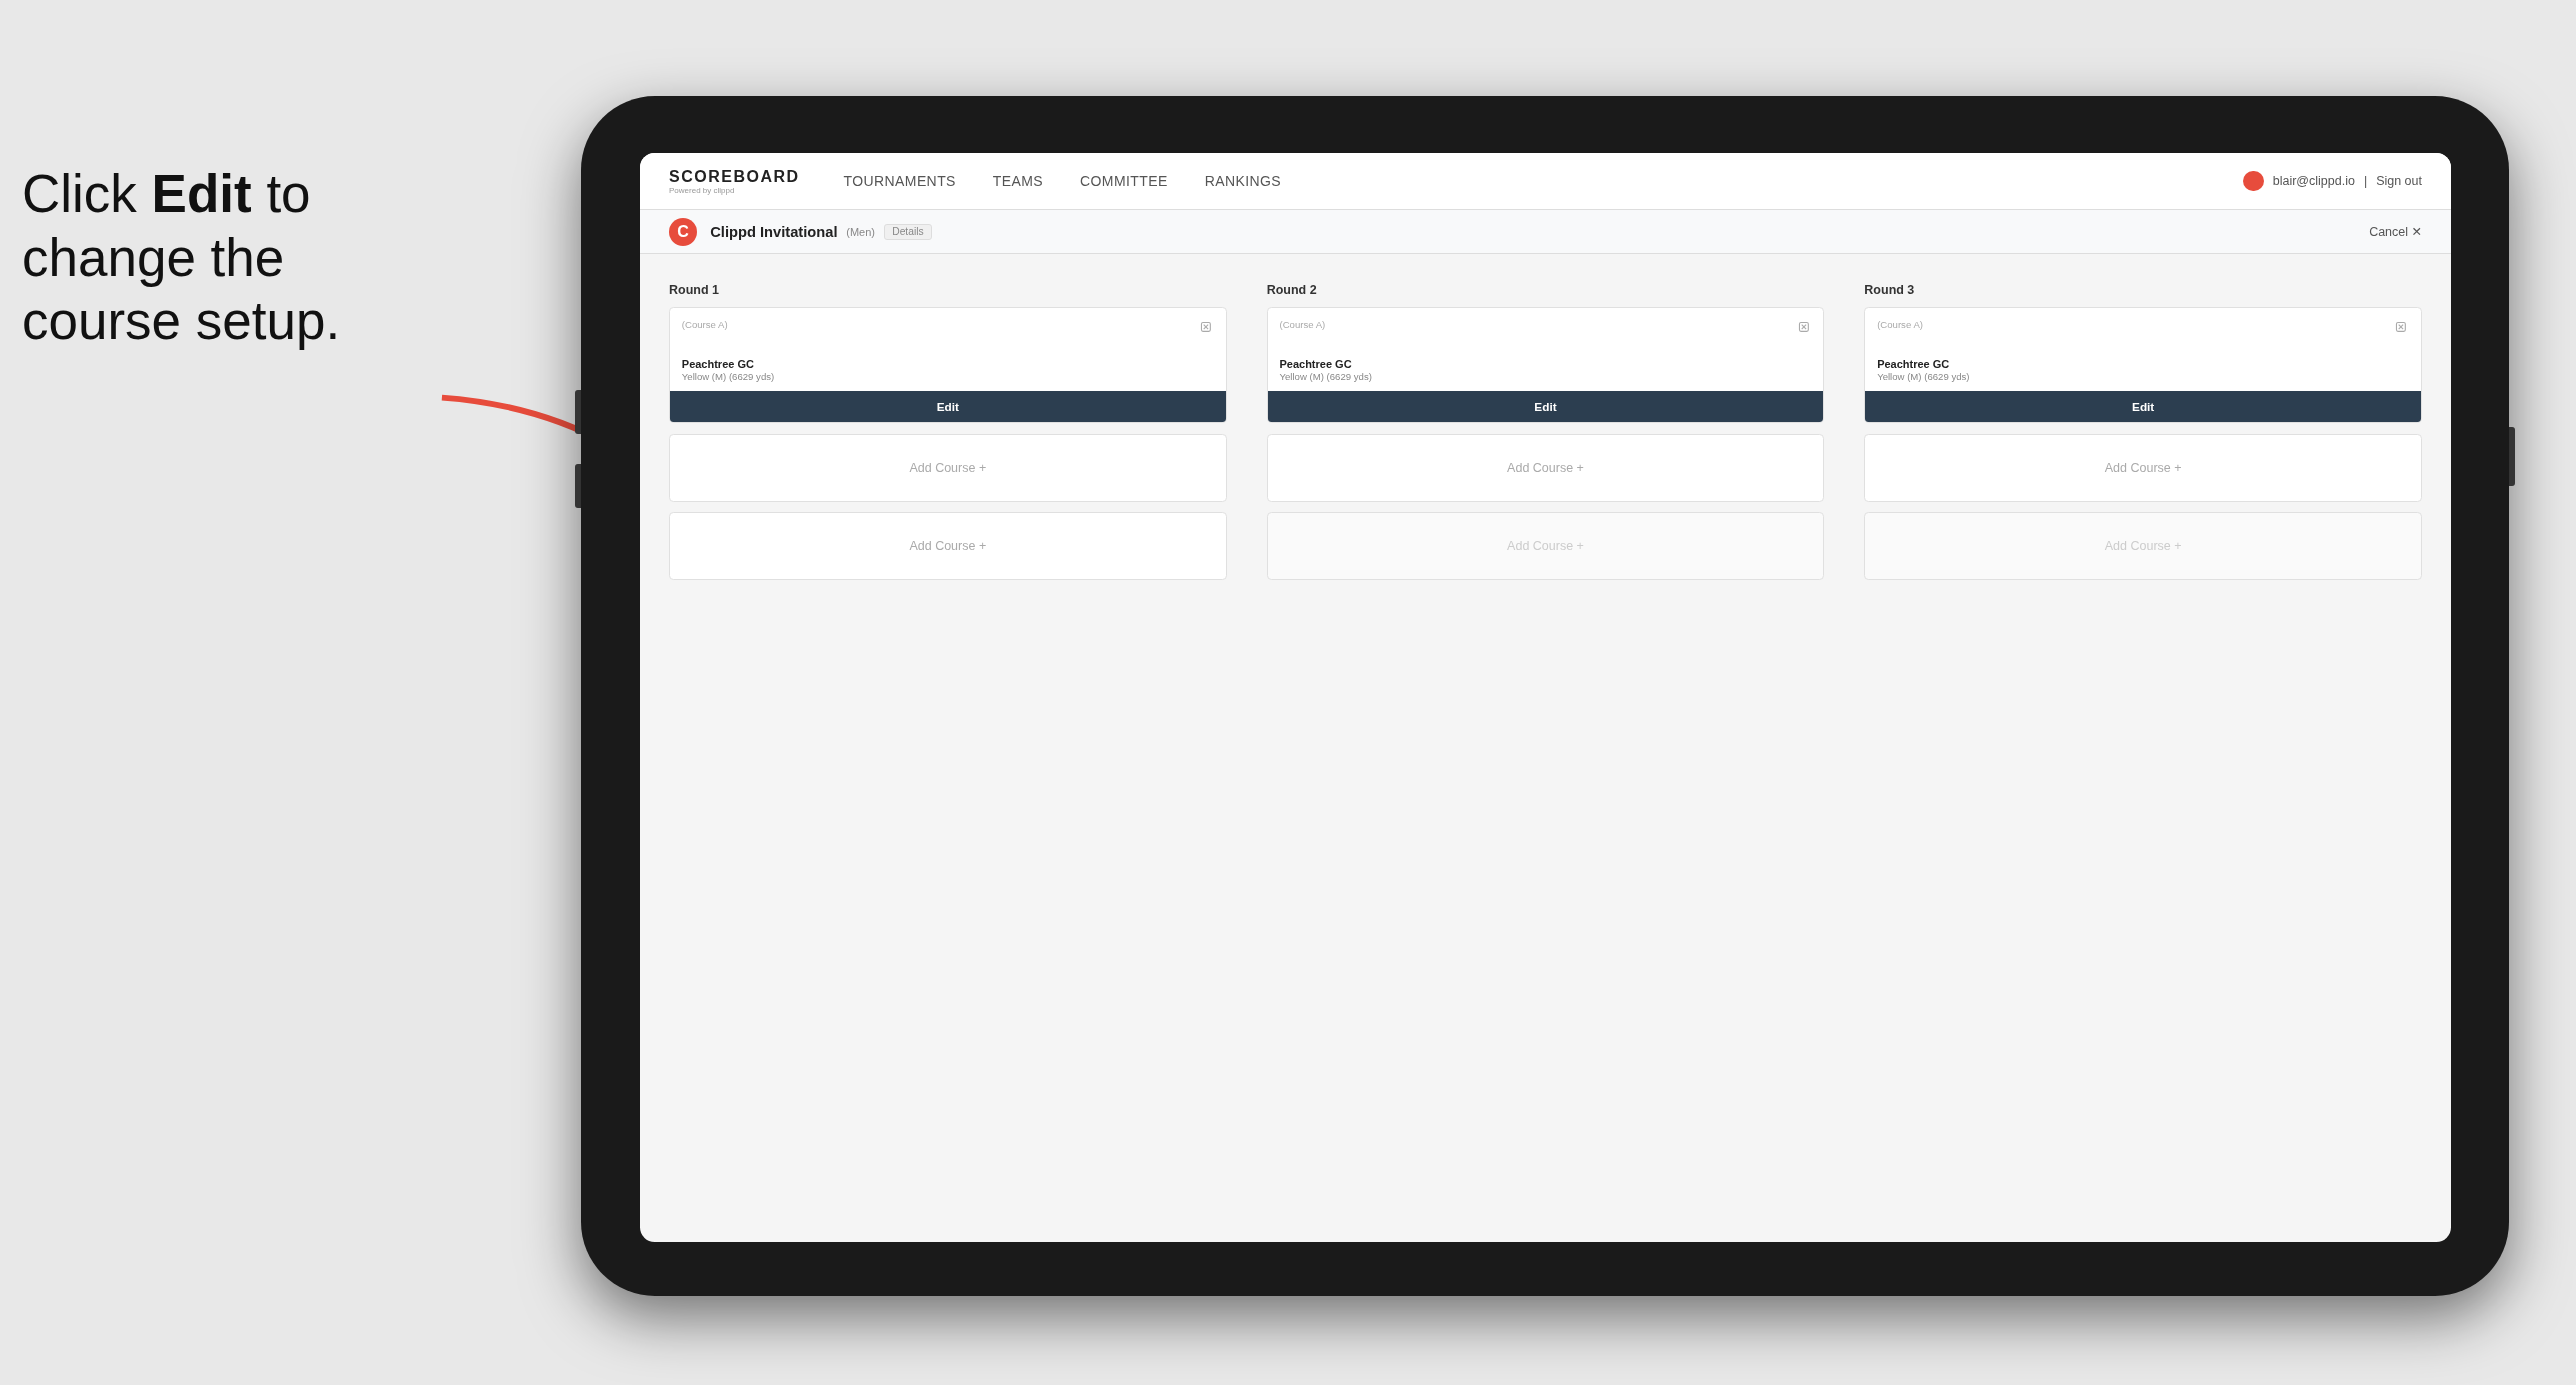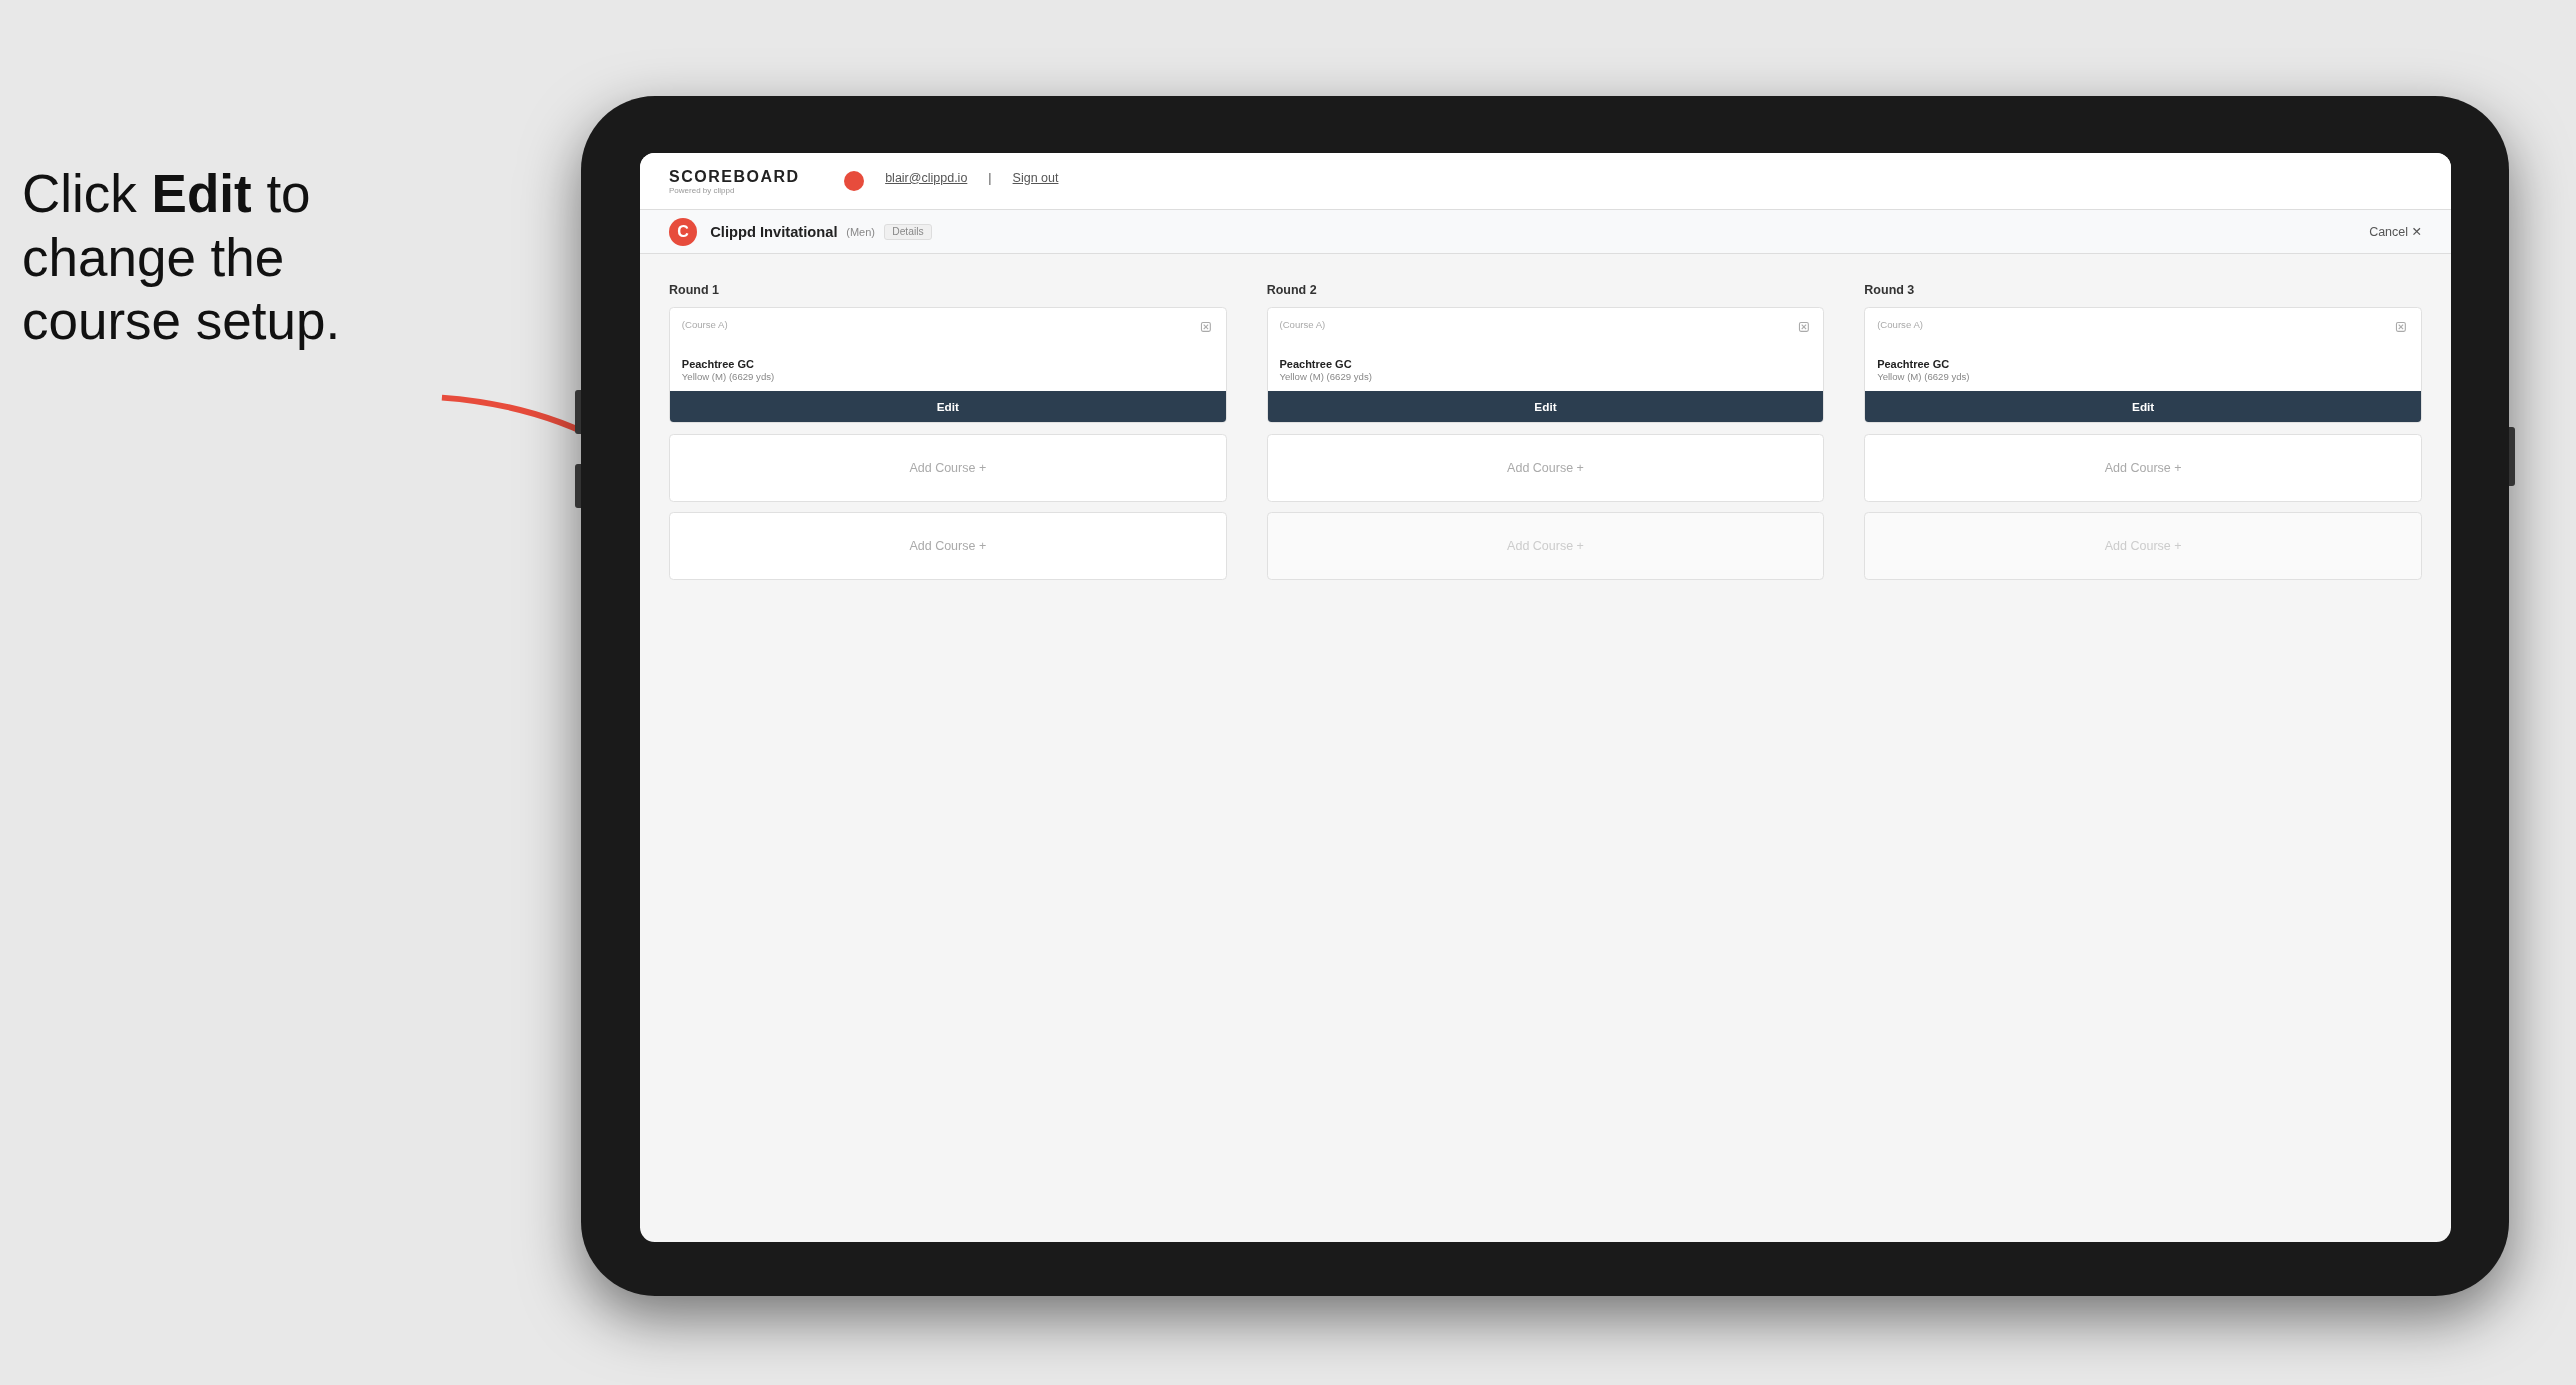--- a/index.html
+++ b/index.html
@@ -87,24 +87,24 @@
       font-size: 14px;
       color: #555;
       text-decoration: none;
       font-weight: 500;
       letter-spacing: 0.4px;
       text-transform: uppercase;
       cursor: pointer;
     }
     .nav-right {
       display: flex;
-      gap: 21px;
+      align-items: center;
+      gap: 9px;
       font-size: 12.5px;
       color: #555;
-      text-decoration: underline;
     }
     .user-icon {
       width: 20.6px;
       height: 20.6px;
       background: #e74c3c;
       border-radius: 50%;
       display: inline-block;
     }
     .sign-out-link {
       color: #555;
@@ -310,20 +310,26 @@
   <div style="position:absolute;left:-5.9px;top:368px;width:5.9px;height:44px;background:#333;border-radius:2.9px 0 0 2.9px;"></div>
   <div style="position:absolute;right:-5.9px;top:331px;width:5.9px;height:59px;background:#333;border-radius:0 2.9px 2.9px 0;"></div>
 </div>
 
 <div class="tablet-screen">
 
   <div class="top-nav">
     <div class="logo-area">
       <span class="logo-title">SCOREBOARD</span>
       <span class="logo-sub">Powered by clippd</span>
+    </div>
+    <div class="nav-links">
+      <span class="nav-link">TOURNAMENTS</span>
+      <span class="nav-link">TEAMS</span>
+      <span class="nav-link">COMMITTEE</span>
+      <span class="nav-link">RANKINGS</span>
     </div>
     <div class="nav-right">
       <span class="user-icon"></span>
       <span>blair@clippd.io</span>
       <span>|</span>
       <span class="sign-out-link">Sign out</span>
     </div>
   </div>
 
   <div class="sub-header">

